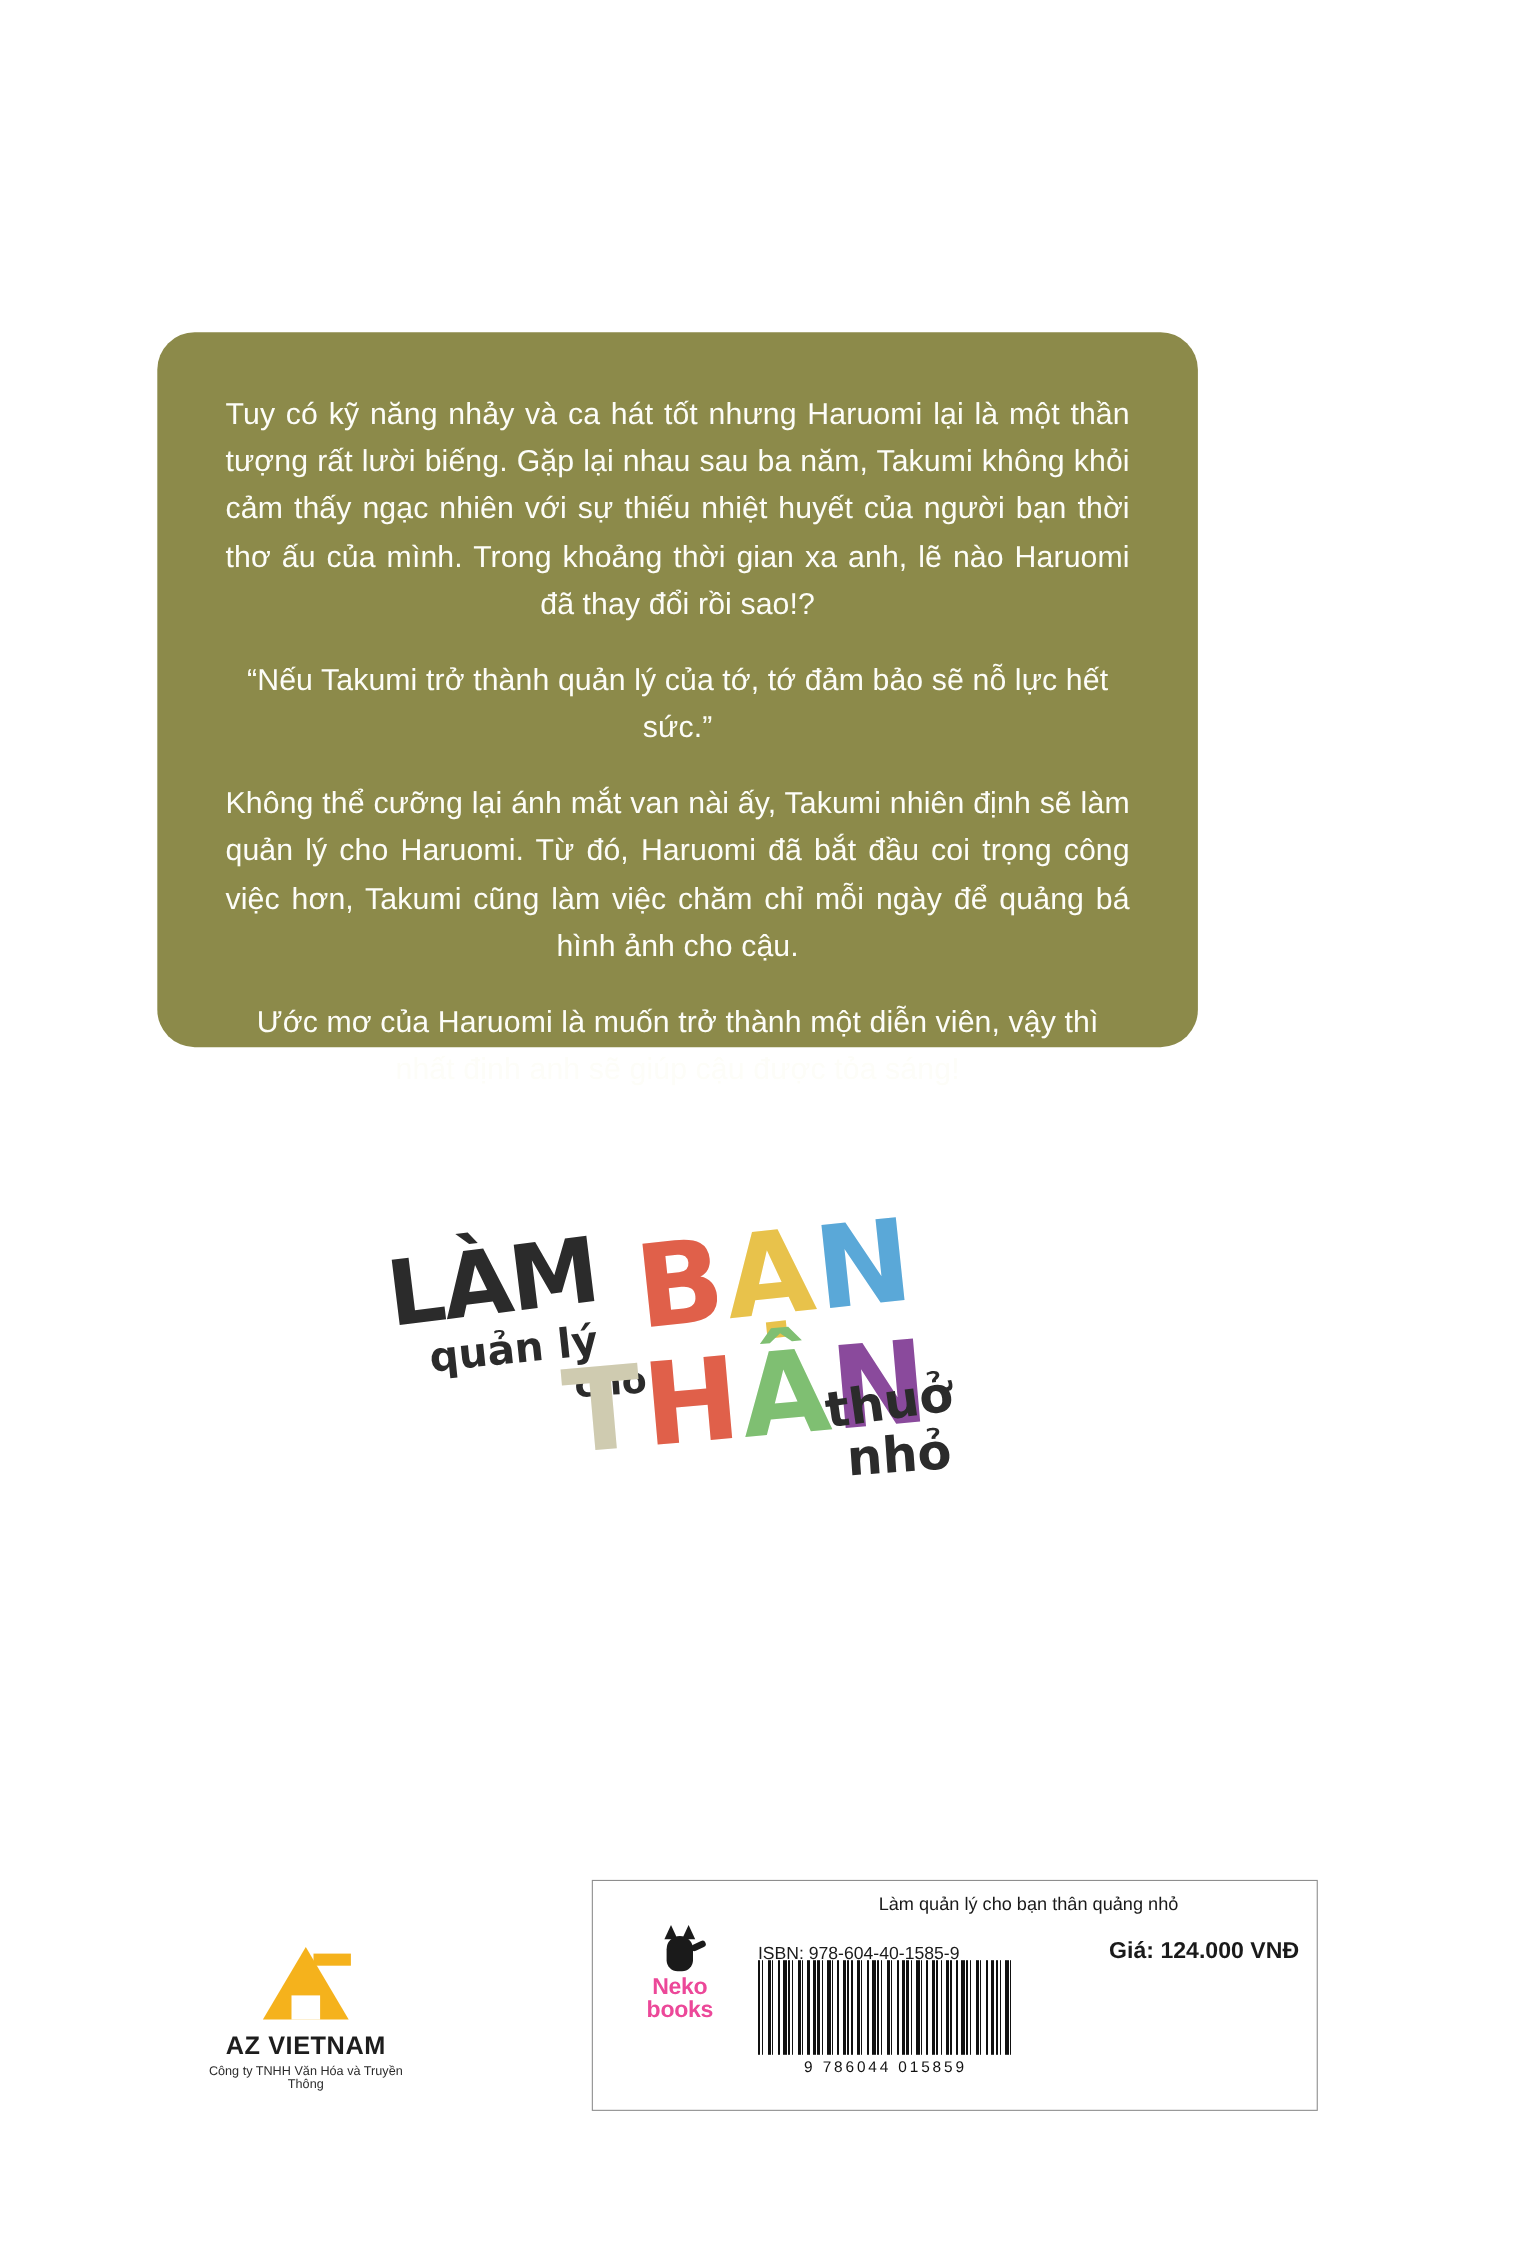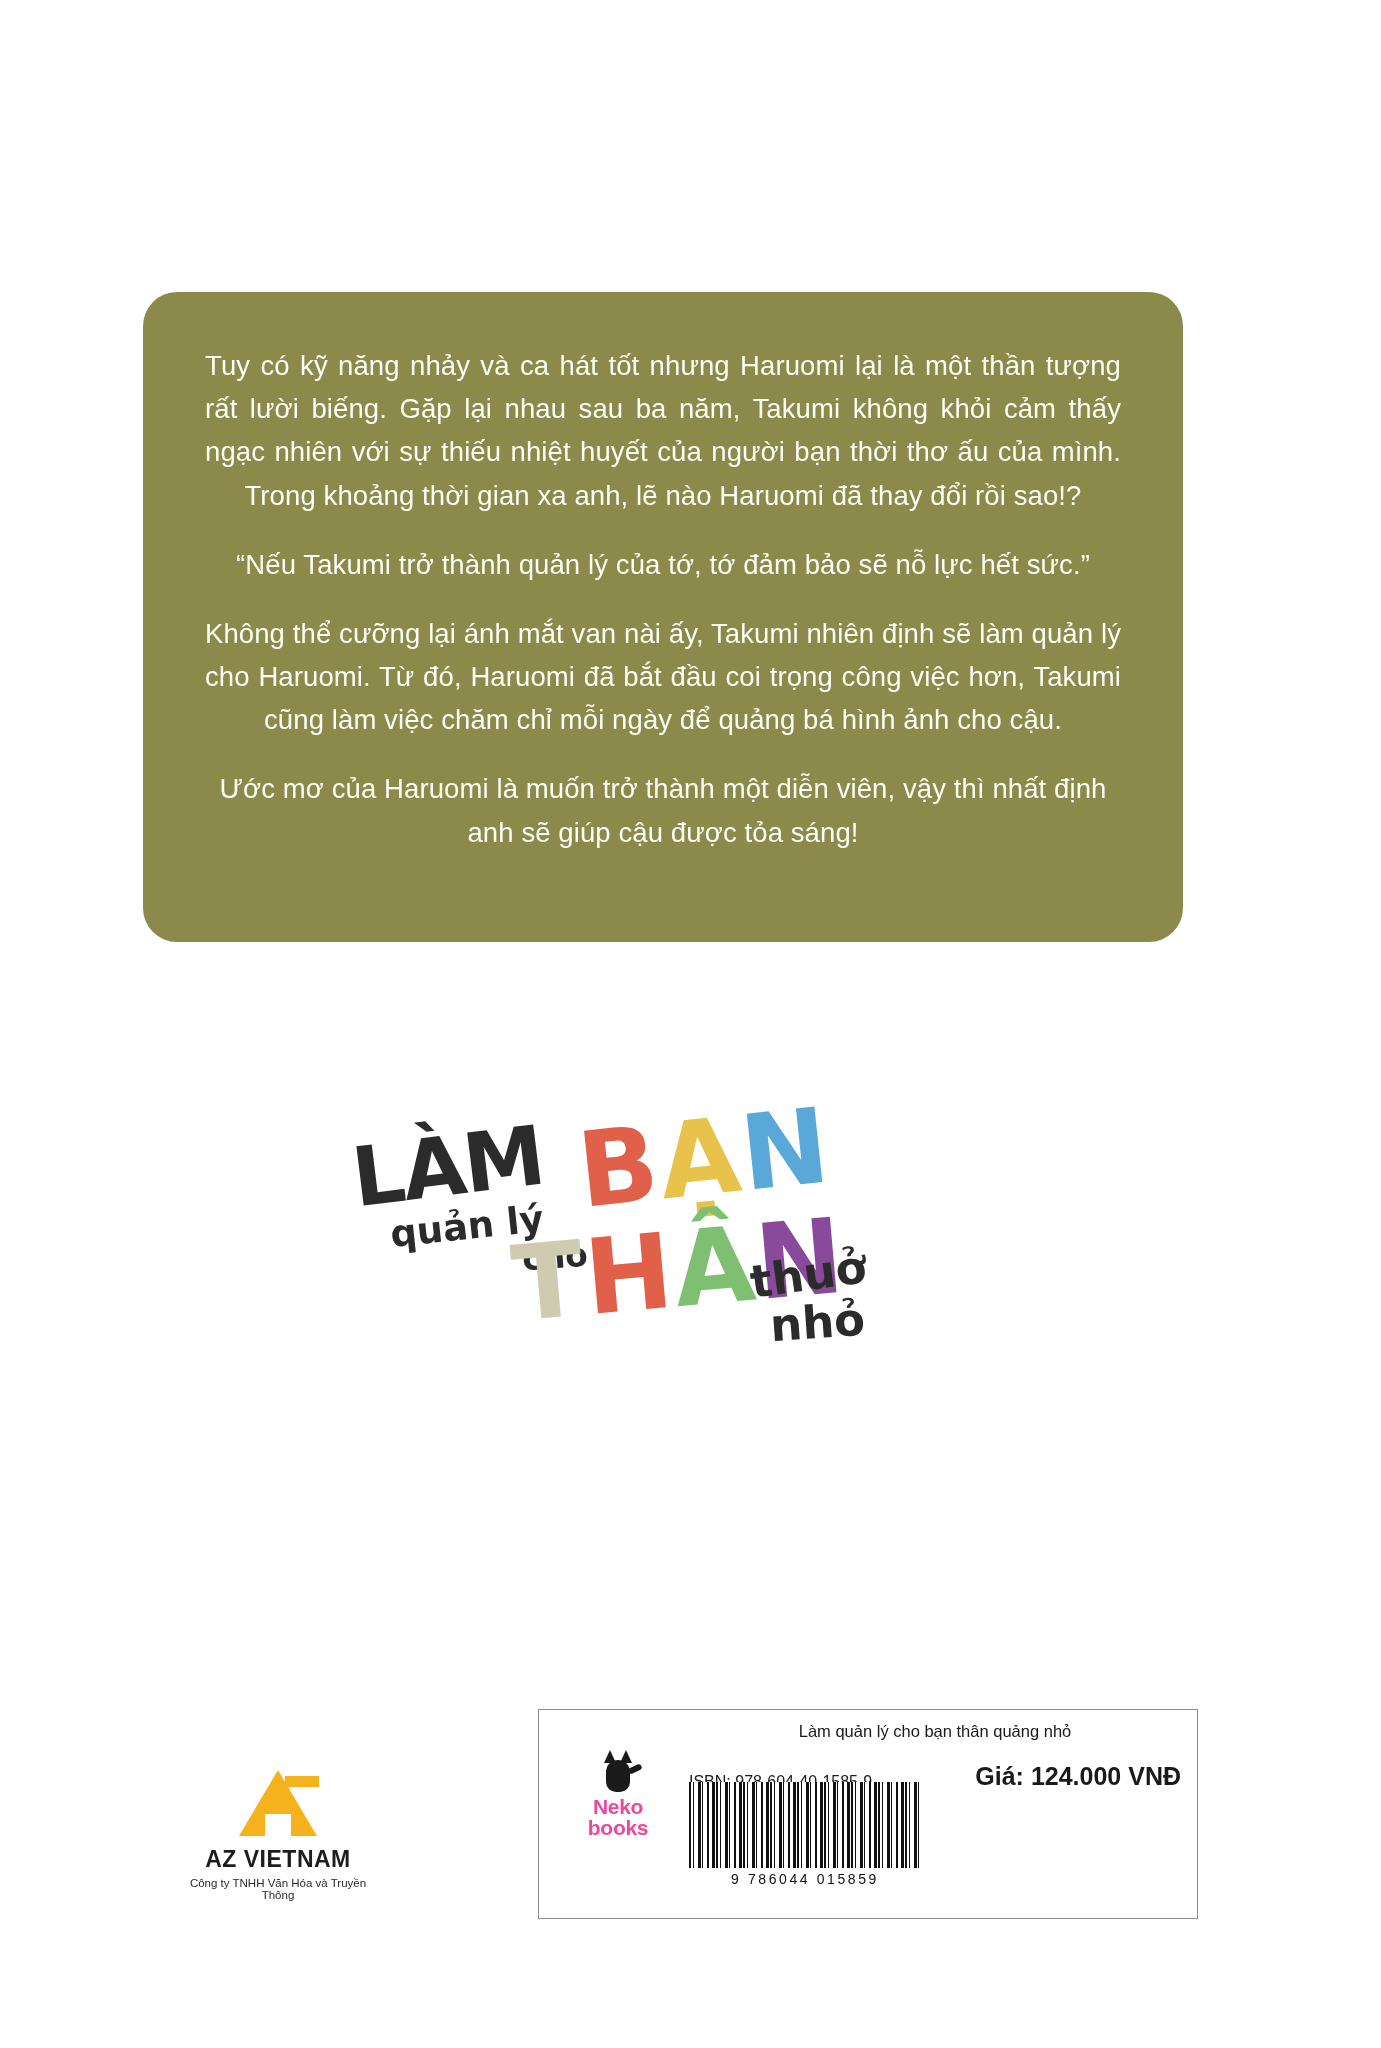--- a/index.html
+++ b/index.html
@@ -12,22 +12,22 @@
     height: 2048px;
     position: relative;
     font-family: "Liberation Sans", sans-serif;
     overflow: hidden;
   }
 
   
   .blurb-panel {
     position: absolute;
     left: 143px;
-    top: 292px;
-    width: 1040px;
+    top: 302px;
+    width: 946px;
     height: 650px;
     background: #8c8a4a;
     border-radius: 34px;
     box-sizing: border-box;
     padding: 52px 62px 40px 62px;
     color: #ffffff;
   }
   .blurb-p {
     font-size: 27.5px;
     line-height: 1.57;
@@ -251,21 +251,21 @@
     display: flex;
     align-items: flex-end;
     justify-content: space-between;
     margin-top: 21px;
   }
   .meta-isbn {
     font-size: 16px;
     color: #1a1a1a;
   }
   .meta-price {
-    font-size: 25px;
+    font-size: 21px;
     font-weight: 700;
     color: #1a1a1a;
   }
   .barcodes {
     position: absolute;
     left: 150px;
     top: 72px;
     display: flex;
     gap: 30px;
   }

